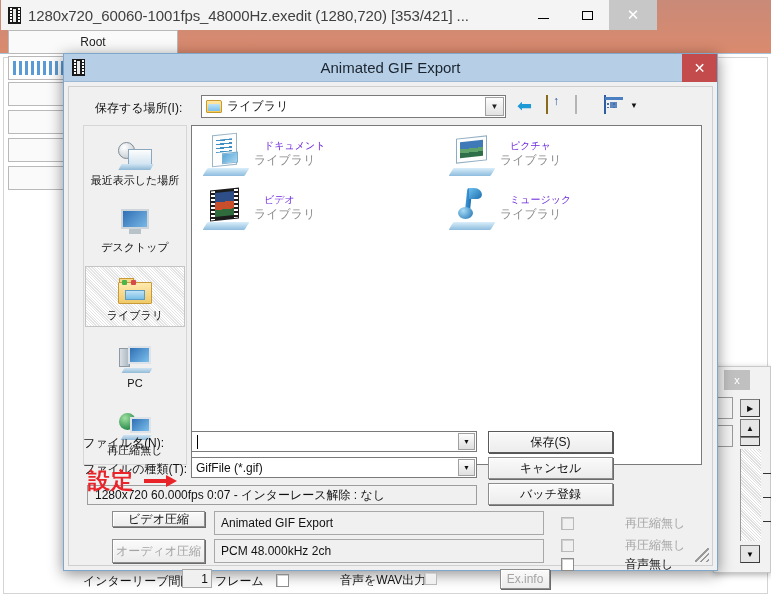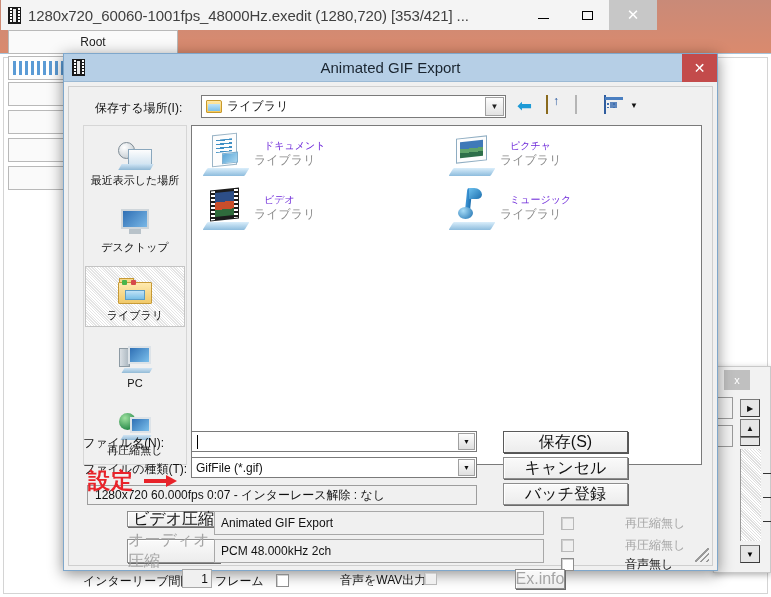--- a/index.html
+++ b/index.html
@@ -527,22 +527,22 @@
   }
   .caret {
     width: 1px; height: 14px; background: #000;
     margin-left: 1px;
   }
   .btn {
     position: absolute;
     background: linear-gradient(to bottom,#fafafa,#ececec);
     border: 1px solid #8d8d8d;
     box-shadow: inset 1px 1px 0 #ffffff, 1px 1px 0 #6b6b6b;
-    font-size: 16px; color: #111;
-    display: flex; align-items: center; justify-content: center; margin-left: 15px;
+    font-size: 12px; color: #111;
+    display: flex; align-items: center; justify-content: center;
   }
   .btn.default { box-shadow: inset 1px 1px 0 #ffffff, 1px 1px 0 #555; border-color: #5a5a5a; }
   .btn.disabled { color: #a4a4a4; }
   .readonly-field {
     position: absolute;
     background: #f0f0f0;
     border: 1px solid #a8a8a8;
     font-size: 12px; color: #111;
     display: flex; align-items: center;
     padding-left: 6px;

